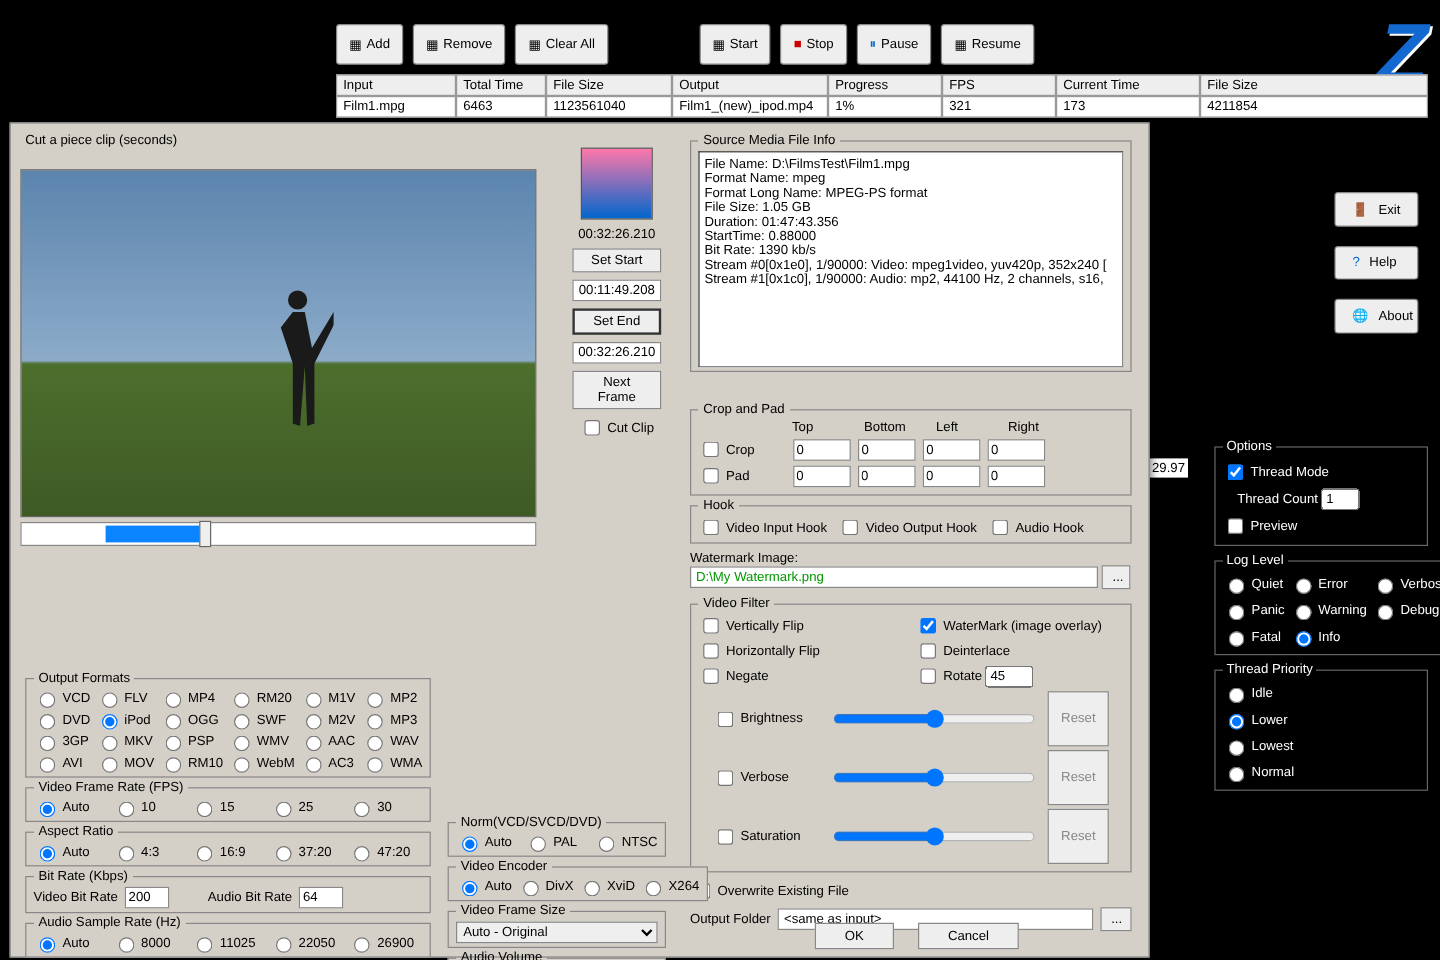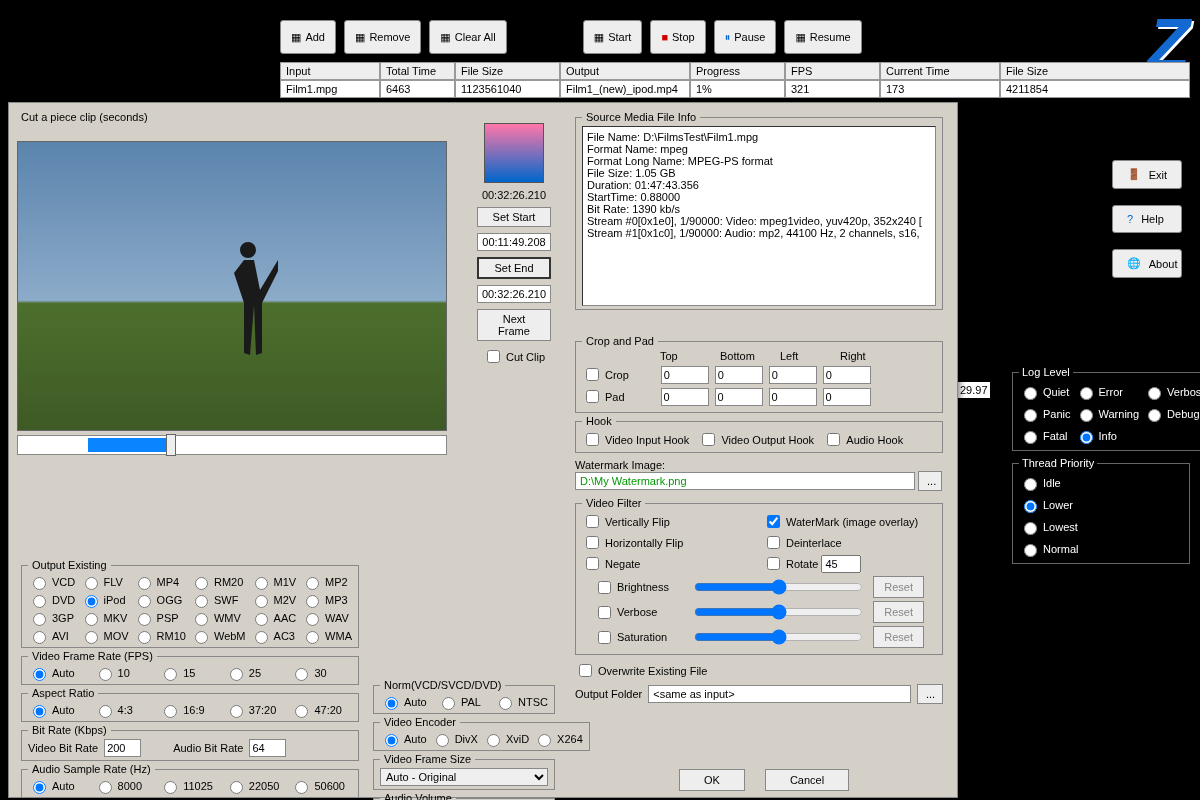--- a/index.html
+++ b/index.html
@@ -38,21 +38,21 @@
 .info-box { position: absolute; left: 560px; top: 6px; right: 8px; }
 .info-ta { width: 100%; height: 180px; background: #fff; border: 1px inset #888; padding: 4px; font-size: 11px; white-space: pre; overflow: auto; }
 .crop-row { display: flex; align-items: center; gap: 6px; margin: 3px 0; }
 .crop-row input[type=text] { width: 48px; padding: 2px; border: 1px solid #888; }
 .crop-hdr { display: flex; gap: 12px; margin-left: 78px; }
 .crop-hdr span { width: 48px; }
 .wm-input { width: 340px; padding: 2px 4px; border: 1px solid #888; background: #fff; color: #090; }
 .filter-grid { display: grid; grid-template-columns: 1fr 1fr; gap: 2px 8px; }
 .slider-row { display: flex; align-items: center; gap: 8px; margin: 3px 12px; }
 .hslider { flex: 1; }
-.reset-btn { background: #eee; border: 1px solid #888; padding: 4px 10px; color:#888; }
+.reset-btn { background: #eee; border: 1px solid #888; padding: 16px 10px; color:#888; }
 .lower-left { position: absolute; left: 6px; top: 454px; width: 350px; }
 .lower-mid { position: absolute; left: 358px; top: 574px; width: 194px; }
 .lower-right { position: absolute; left: 560px; top: 230px; right: 8px; }
 .radio-grid { display: grid; gap: 2px 4px; }
 .rg6 { grid-template-columns: repeat(6, 1fr); }
 .rg5 { grid-template-columns: repeat(5, 1fr); }
 .rg4 { grid-template-columns: repeat(4, 1fr); }
 .rg3 { grid-template-columns: repeat(3, 1fr); }
 .br-row { display: flex; align-items: center; gap: 6px; }
 .br-row input { width: 37px; padding: 2px; border: 1px solid #888; }
@@ -132,20 +132,34 @@
     </button>
   <button class="side-btn">
       <span>🌐</span>
       <span>About</span>
     </button>
 </div>
 
 <div class="stray">29.97</div>
 
 <div class="opt-panel">
+  <fieldset class="dark"><legend>Options</legend>
+    <label class="r">
+        <input type="checkbox" checked="" style="">
+        <span>Thread Mode</span>
+      </label><br>
+    <label class="r" style="margin-left:12px">
+        <span>Thread Count</span> 
+        <input type="text" value="1" style="">
+      </label><br>
+    <label class="r">
+        <input type="checkbox" style="">
+        <span>Preview</span>
+      </label>
+  </fieldset>
   <fieldset class="dark">
       <legend>Log Level</legend>
     <div class="loggrid">
       <label class="r">
           <input type="radio" name="ll" style="">
           <span>Quiet</span>
         </label>
       <label class="r">
           <input type="radio" name="ll" style="">
           <span>Error</span>
@@ -352,21 +366,21 @@
       <div class="out-row">
           <span>Output Folder</span>
           <input type="text" value="&lt;same as input&gt;" style="">
           <button class="small-btn" style="width:26px">...</button>
         </div>
     </div>
   </div>
 
   <div class="lower-left">
     <fieldset>
-        <legend>Output Existing</legend>
+        <legend>Output Formats</legend>
       <div class="radio-grid rg6" id="fmt-grid">
           <label class="r">
             <input type="radio" name="fmt" style="">
             <span>VCD</span>
           </label>
           <label class="r">
             <input type="radio" name="fmt" style="">
             <span>FLV</span>
           </label>
           <label class="r">
@@ -533,21 +547,21 @@
           <label class="r">
             <input type="radio" name="asr" style="">
             <span>11025</span>
           </label>
           <label class="r">
             <input type="radio" name="asr" style="">
             <span>22050</span>
           </label>
           <label class="r">
             <input type="radio" name="asr" style="">
-            <span>50600</span>
+            <span>26900</span>
           </label>
         </div>
       </fieldset>
 
   </div>
 
   <div class="lower-mid">
     <fieldset>
         <legend>Norm(VCD/SVCD/DVD)</legend>
         <div class="radio-grid rg3" id="norm-grid">

